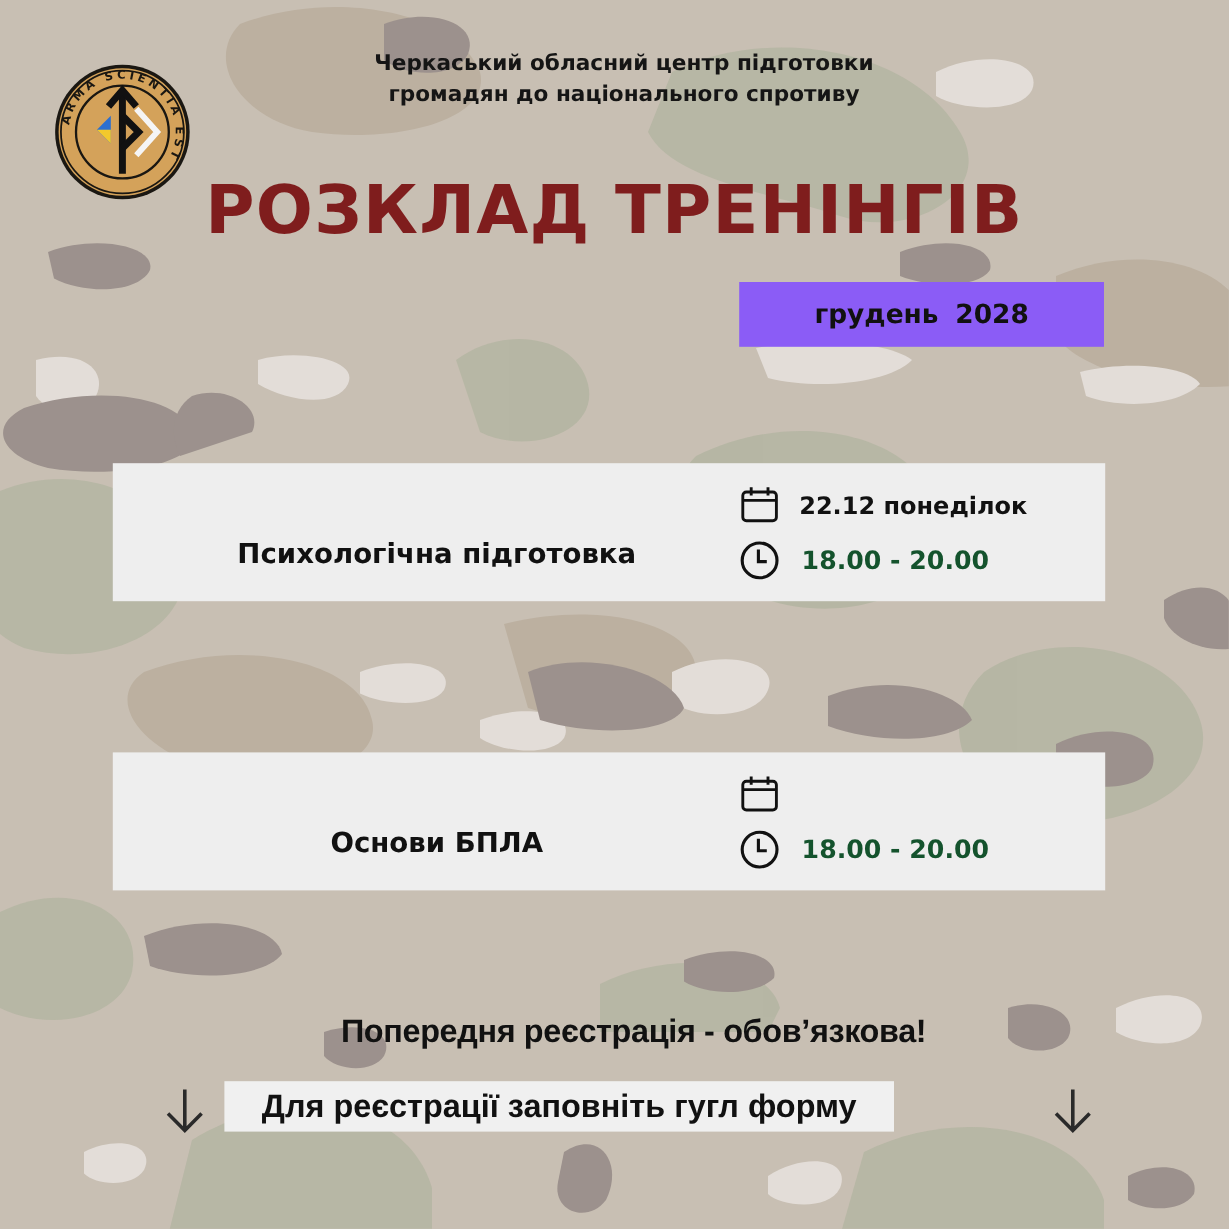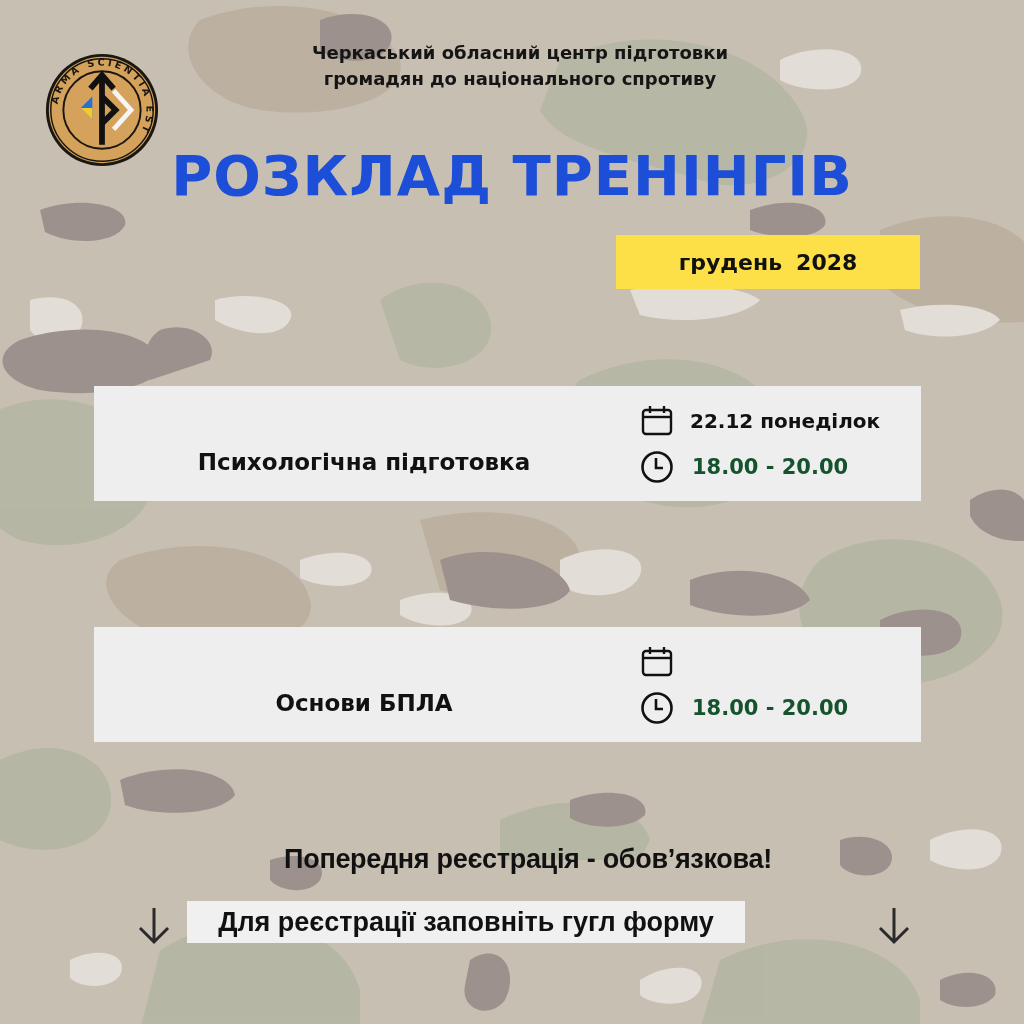--- a/index.html
+++ b/index.html
@@ -11,33 +11,33 @@
   .camo { position: absolute; inset: 0; z-index: 0; }
   .layer { position: absolute; inset: 0; z-index: 1; }
 
   .logo { position: absolute; left: 44px; top: 52px; width: 116px; height: 116px; }
 
   .org { position: absolute; left: 250px; top: 40px; width: 540px; text-align: center;
          font-weight: bold; font-size: 18px; line-height: 26px; color: #151515; }
 
   .title { position: absolute; left: 0; width: 1024px; top: 140px; text-align: center;
            font-family: "DejaVu Sans", sans-serif; font-weight: bold; font-size: 56px;
-           letter-spacing: 1px; color: #1d4ed8; line-height: 72px; }
+           letter-spacing: 1px; color: #7f1d1d; line-height: 72px; }
 
   .month { position: absolute; left: 616px; top: 235px; width: 304px; height: 54px;
-           background: #fde047; display: flex; align-items: center; justify-content: center;
+           background: #8b5cf6; display: flex; align-items: center; justify-content: center;
            font-weight: bold; font-size: 22px; color: #111; }
   .month .sep { display: inline-block; width: 14px; }
 
   .card { position: absolute; left: 94px; width: 827px; background: #eeeeee;
           display: flex; align-items: center; }
   .card1 { top: 386px; height: 115px; }
   .card2 { top: 627px; height: 115px; }
   .card .name { width: 540px; text-align: center; font-weight: bold; font-size: 23px; color: #111; margin-top: 36px; }
-  .card .meta { position: absolute; left: 546px; top: 0; bottom: 0; display: flex; flex-direction: column; justify-content: center; gap: 12px; }
+  .card .meta { position: absolute; left: 522px; top: 0; bottom: 0; display: flex; flex-direction: column; justify-content: center; gap: 12px; }
   .row { display: flex; align-items: center; gap: 16px; }
   .row svg { width: 34px; height: 34px; flex: 0 0 34px; }
   .row .date { font-weight: bold; font-size: 20px; color: #111; }
   .row .time { font-weight: bold; font-size: 21px; color: #14532d; margin-left: 2px; }
 
   .notice { position: absolute; left: 0; width: 1056px; top: 844px; text-align: center;
             font-family: "Liberation Sans", sans-serif; font-weight: bold; font-size: 27px;
             color: #111; letter-spacing: -0.3px; }
   .formbar { position: absolute; left: 187px; top: 901px; width: 558px; height: 42px;
              background: #f0f0f0; display: flex; align-items: center; justify-content: center;

